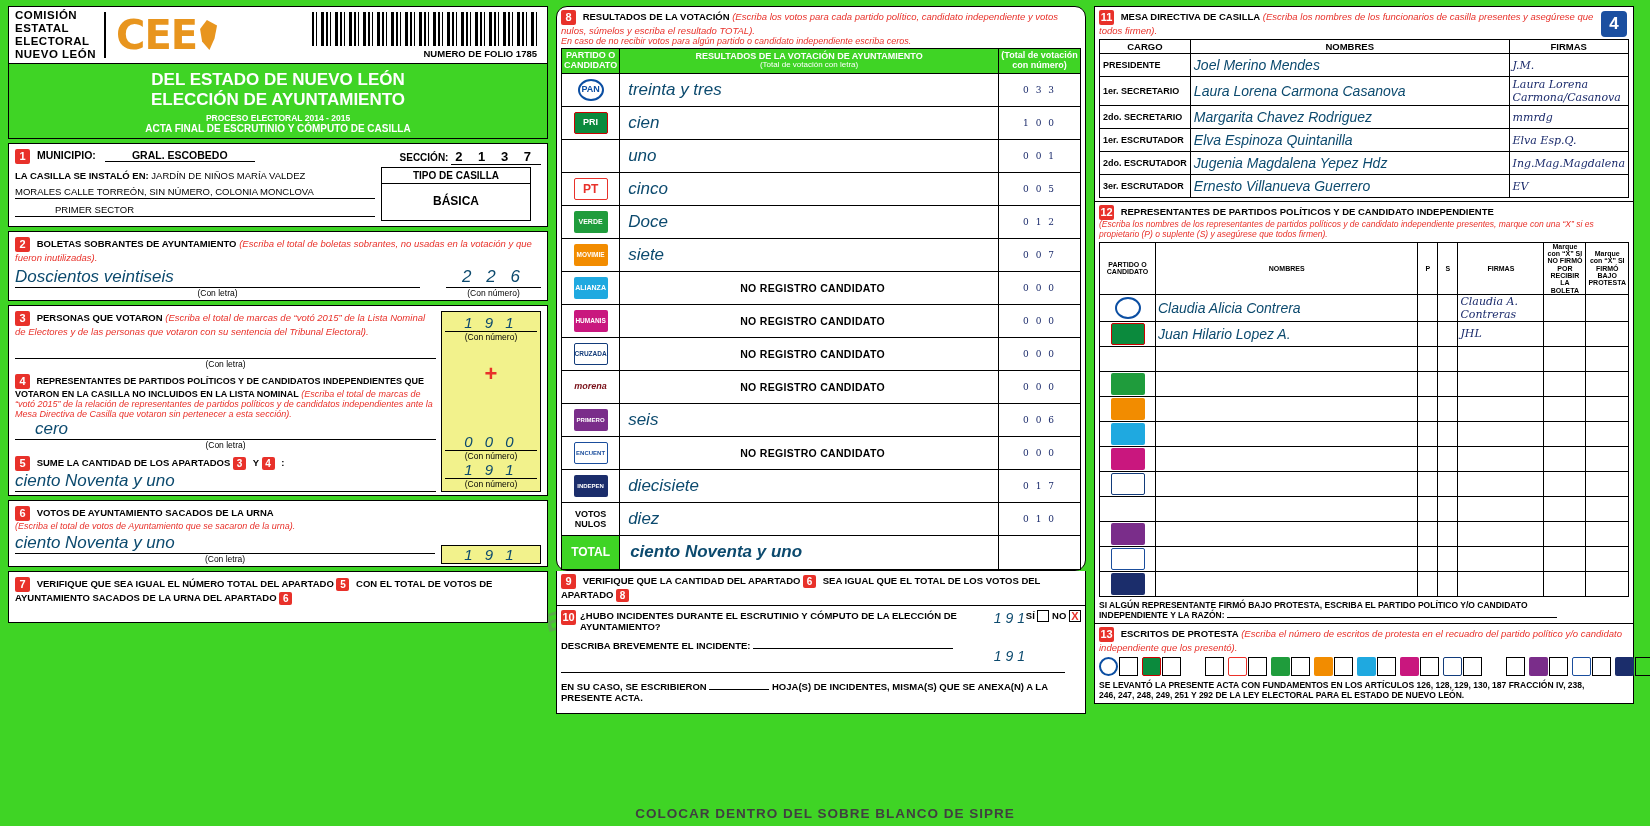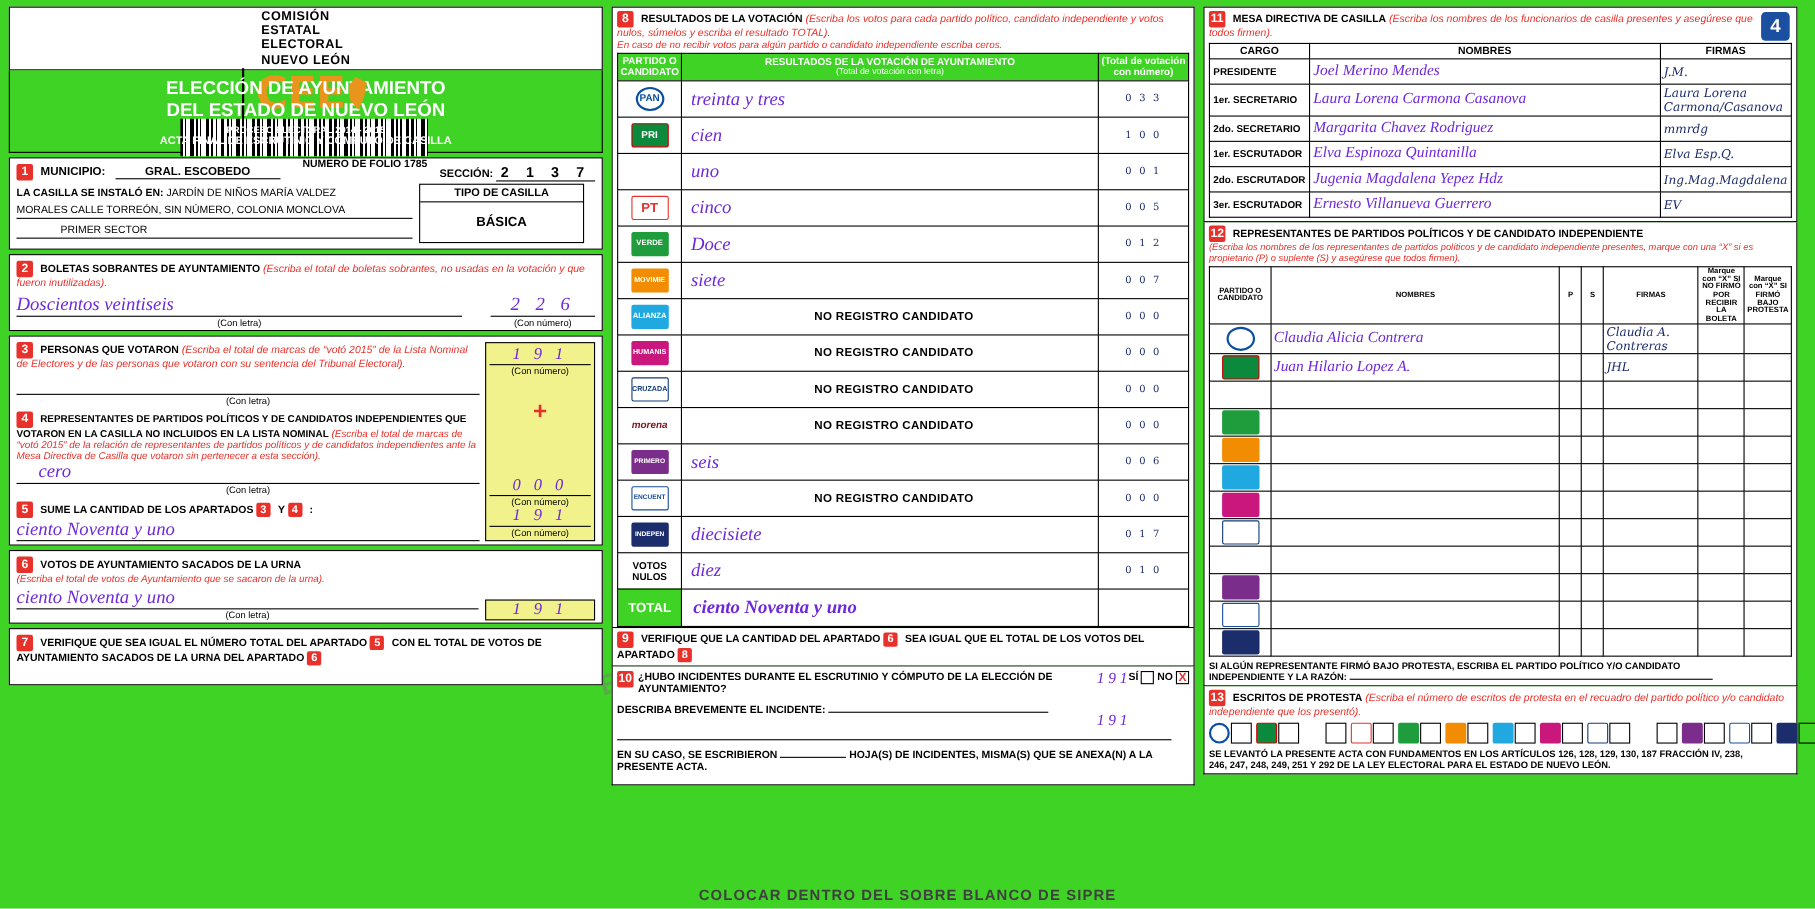--- a/index.html
+++ b/index.html
@@ -32,34 +32,34 @@
     width:15px; height:15px; line-height:15px;
     text-align:center; border-radius:2px;
     margin-right:4px; vertical-align:middle;
   }
   .num-badge.sm { width:13px;height:13px;line-height:13px;font-size:10px; }
   .red { color:#e8312a; }
   .ital { font-style:italic; }
   .bold { font-weight:bold; }
   .tiny { font-size:8.5px; }
   .hand {
-    font-family:Liberation Serif, serif;
+    font-family:Liberation Sans, sans-serif;
     font-style:italic;
-    color:#6d28d9;
+    color:#0c4a6e;
     font-size:17px;
     white-space:nowrap;
   }
   .hand.sm { font-size:14px; }
   .line { border-bottom:1px solid #000; }
 
   
   .hdr {
     display:flex; align-items:center;
     background:#fff; border:1px solid #000;
-    height:58px; padding:2px 6px;flex-direction:column;
+    height:58px; padding:2px 6px;
   }
   .hdr-txt { font-size:11.5px; font-weight:bold; line-height:1.15; letter-spacing:.5px; }
   .cee-box {
     margin-left:8px; padding:0 10px;
     border-left:2px solid #000;
     display:flex; align-items:center;
   }
   .cee-logo { font-size:40px; font-weight:bold; color:#e8951e; letter-spacing:-1px; font-family:"DejaVu Sans", sans-serif;}
   .cee-map { width:17px;height:30px;background:#e8951e;margin-left:3px;
              clip-path:polygon(40% 0,100% 18%,85% 62%,55% 100%,12% 72%,0 30%); }
@@ -181,22 +181,22 @@
           <span class="cee-logo">CEE</span>
           <span class="cee-map"></span>
         </div>
         <div class="barcode">
           <div class="bars"></div>
           <div class="folio">NUMERO DE FOLIO 1785</div>
         </div>
       </div>
 
       <div class="title-block">
+        <div class="t1">DEL ESTADO DE NUEVO LEÓN</div>
         <div class="t1">ELECCIÓN DE AYUNTAMIENTO</div>
-        <div class="t1">DEL ESTADO DE NUEVO LEÓN</div>
         <div class="t2">PROCESO ELECTORAL  2014 - 2015</div>
         <div class="t3">ACTA FINAL DE ESCRUTINIO Y CÓMPUTO DE CASILLA</div>
       </div>
 
       <div class="white-card">
         <div class="muni-row">
           <div style="flex:1;">
             <div style="font-size:10.5px;font-weight:bold;">
               <span class="num-badge">1</span>
               <span>MUNICIPIO:</span>
@@ -312,21 +312,21 @@
           <span class="num-badge">7</span>
           <span class="bold">VERIFIQUE QUE SEA IGUAL EL NÚMERO TOTAL DEL APARTADO</span>
           <span class="num-badge sm">5</span>
           <span class="bold">CON EL TOTAL DE VOTOS DE AYUNTAMIENTO SACADOS DE LA URNA DEL APARTADO</span>
           <span class="num-badge sm">6</span>
         </div>
       </div>
     </div>
 
     <div class="col col-mid">
-      <div class="panel" style="padding:3px 4px 0 4px;">
+      <div class="panel" style="padding:3px 4px 0 4px;border-radius:11px;">
         <div style="font-size:9.5px;">
           <span class="num-badge">8</span>
           <span class="bold">RESULTADOS DE LA VOTACIÓN</span>
           <span class="red ital">(Escriba los votos para cada partido político, candidato independiente y votos nulos, súmelos y escriba el resultado TOTAL).</span>
         </div>
         <div class="red ital" style="font-size:9px;margin-bottom:2px;">En caso de no recibir votos para algún partido o candidato independiente escriba ceros.</div>
 
         <table class="vt">
           <thead>
             <tr>

